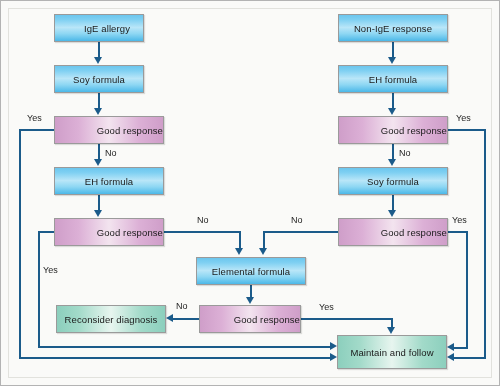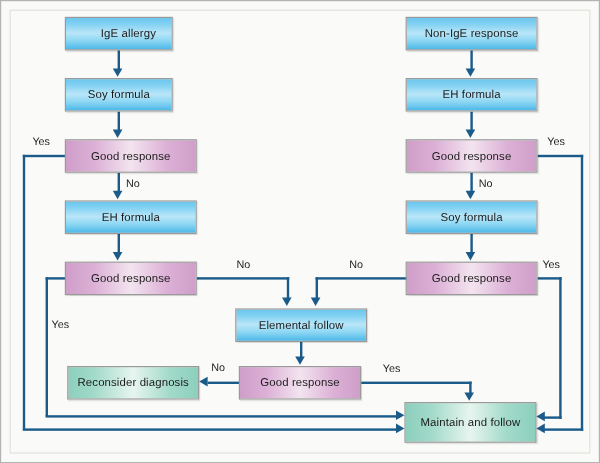--- a/index.html
+++ b/index.html
@@ -38,20 +38,21 @@
     z-index: 3;
     box-shadow: 1px 1px 1px rgba(0,0,0,.12);
   }
   .node.blue {
     background: linear-gradient(to bottom,
       #6cc6ee 0%, #7fd0f2 18%, #b9e6f8 48%, #8ed7f3 72%, #4cb8e8 100%);
   }
   .node.pink {
     background: linear-gradient(to right,
       #cf9ec9 0%, #dcb0d6 22%, #f3e4ef 50%, #dcb0d6 78%, #cf9ec9 100%);
+    justify-content: flex-end;
   }
   .node.teal {
     background: linear-gradient(to right,
       #8ccfbd 0%, #a2dac9 20%, #e7f5ef 50%, #a2dac9 78%, #8ccfbd 100%);
   }
   .lbl {
     position: absolute;
     font-size: 9px;
     color: #1f1f1f;
     z-index: 4;
@@ -124,21 +125,21 @@
 
   <div class="node blue" style="left:337px; top:166px; width:110px; height:28px;">
     <span>Soy formula</span>
   </div>
 
   <div class="node pink" style="left:337px; top:217px; width:110px; height:28px;">
     <span>Good response</span>
   </div>
 
   <div class="node blue" style="left:195px; top:256px; width:110px; height:28px;">
-    <span>Elemental follow</span>
+    <span>Elemental formula</span>
   </div>
 
   <div class="node pink" style="left:198px; top:304px; width:102px; height:28px;">
     <span>Good response</span>
   </div>
 
   <div class="node teal" style="left:55px; top:304px; width:110px; height:28px;">
     <span>Reconsider diagnosis</span>
   </div>
 

